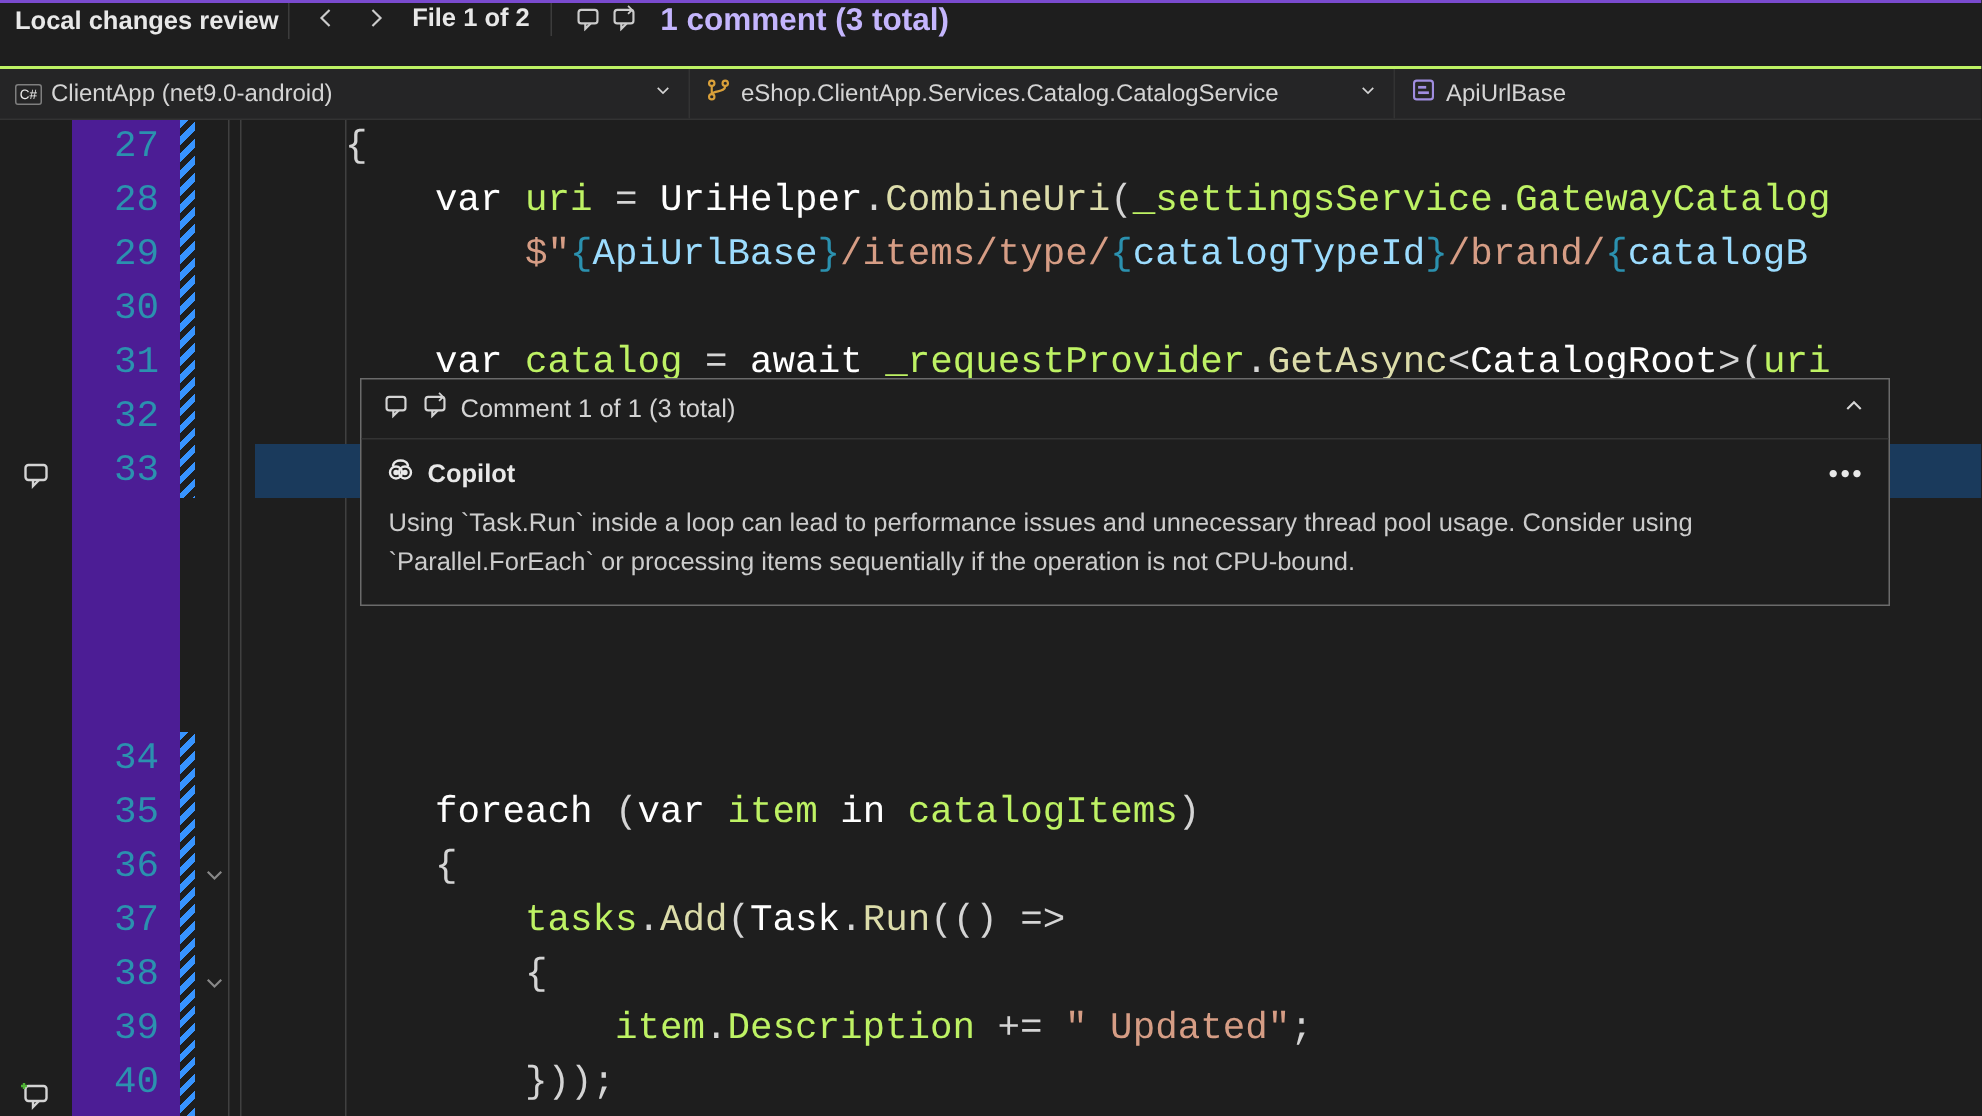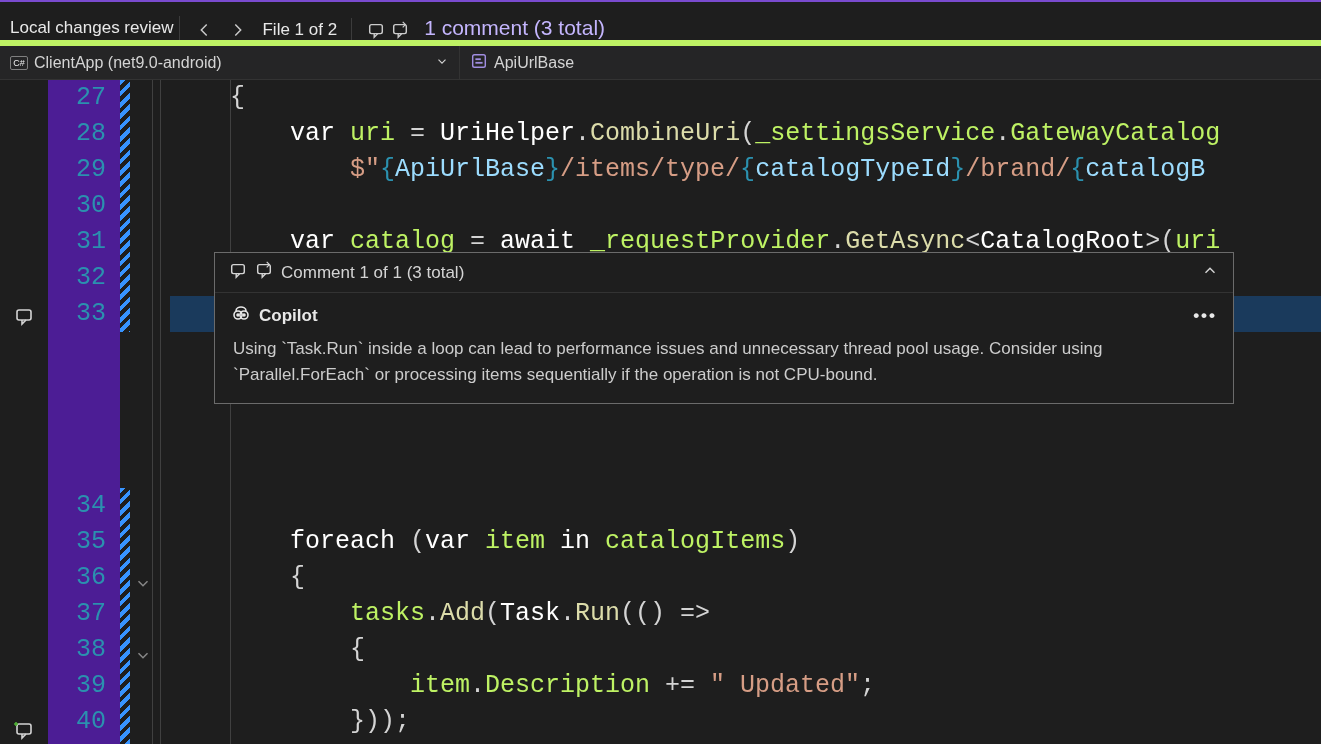--- a/index.html
+++ b/index.html
@@ -12,24 +12,25 @@
     height: 744px;
     overflow: hidden;
     position: relative;
   }
 
   .topbar {
     height: 46px;
     border-top: 2px solid #7a4bcf;
     padding: 0 10px;
     display: flex;
-    align-items: flex-end;
+    align-items: flex-start;
     gap: 14px;
     background: #1e1e1e;
-    border-bottom: 6px solid #bef264;
+    border-bottom: 2px solid #bef264;
+    font-weight: bold;
   }
   .topbar .title {
     font-size: 17px;
     color: #e8e8e8;
     padding-right: 6px;
     border-right: 1px solid #3c3c3c;
     height: 24px;
     display: flex;
     align-items: center;
   }
@@ -130,21 +131,21 @@
   .id { color: #bef264; }
   .str { color: #d69d85; }
   .op { color: #d4d4d4; }
   .pn { color: #d4d4d4; }
   .fmt { color: #2b91af; }
   .fmtid { color: #9cdcfe; }
 
   .popup {
     position: absolute;
     top: 252px;
-    left: 214px;
+    left: 240px;
     width: 1020px;
     border: 1px solid #6b6b6b;
     background: #1e1e1e;
     z-index: 10;
     font-family: "Segoe UI", sans-serif;
     font-size: 17px;
   }
   .popup-head {
     display: flex;
     align-items: center;
@@ -250,20 +251,29 @@
 </div>
 
 <div class="breadcrumb">
   <div class="crumb crumb1">
     <span class="ic-badge">C#</span>
     <span>ClientApp (net9.0-android)</span>
     <span class="chev"><svg class="icon-svg" viewBox="0 0 20 20" width="14" height="14">
           <use href="#chev-down"></use>
         </svg></span>
   </div>
+  <div class="crumb crumb2">
+    <span style="color:#d9a03a"><svg class="icon-svg" viewBox="0 0 20 20" width="18" height="18">
+          <use href="#branch-icon"></use>
+        </svg></span>
+    <span>eShop.ClientApp.Services.Catalog.CatalogService</span>
+    <span class="chev"><svg class="icon-svg" viewBox="0 0 20 20" width="14" height="14">
+          <use href="#chev-down"></use>
+        </svg></span>
+  </div>
   <div class="crumb">
     <span style="color:#a08de0"><svg class="icon-svg" viewBox="0 0 20 20" width="18" height="18">
           <use href="#member-icon"></use>
         </svg></span>
     <span>ApiUrlBase</span>
   </div>
 </div>
 
 <div class="editor">
   <div class="gutter-icons">

